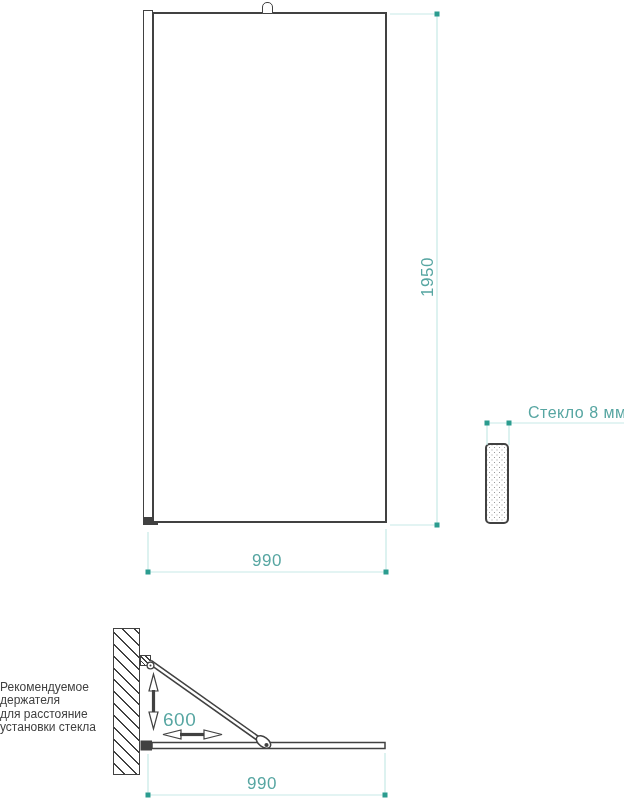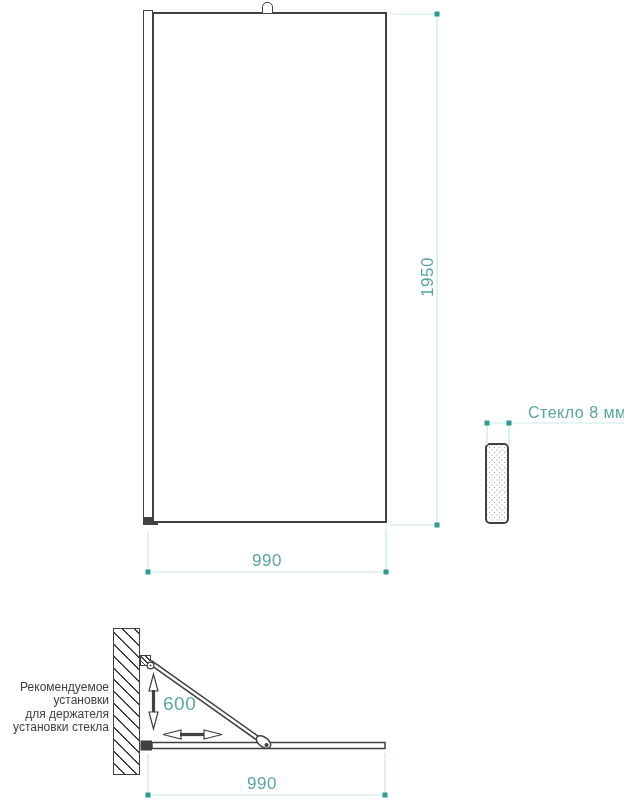--- a/index.html
+++ b/index.html
@@ -30,24 +30,24 @@
   }
   .bracket{
     left:140px;top:655px;width:11px;height:11px;border:1.2px solid #414141;
     background:repeating-linear-gradient(45deg,#ffffff 0 2.2px,#414141 2.2px 3.3px);
   }
   
   .dim-text{color:#57a6a2;font-size:17px;letter-spacing:0.5px;}
   .dim-990-top{left:227px;top:551px;width:80px;text-align:center;}
   .dim-1950{left:397px;top:268px;width:60px;height:18px;text-align:center;transform:rotate(-90deg);}
   .glass-label{left:528px;top:404px;font-size:16px;white-space:nowrap;}
-  .dim-600{left:163px;top:693px;font-size:19px;}
+  .dim-600{left:163px;top:709px;font-size:19px;}
   .dim-990-bottom{left:222px;top:774px;width:80px;text-align:center;}
   .annotation{
-    left:0;top:681px;width:109px;text-align:right;color:#414141;
+    left:0;top:681px;width:109px;color:#414141;
     font-size:12px;line-height:13.4px;
   }
   .annotation div{white-space:nowrap;}
   svg.overlay{position:absolute;left:0;top:0;}
   .dimline{stroke:#c7eae7;stroke-width:1.2;fill:none;}
   .dot{fill:#2b9c8f;}
   .ink{stroke:#414141;}
 </style>
 </head>
 <body>
@@ -107,18 +107,18 @@
   <div class="abs dim-text dim-990-top">990</div>
 
   <div class="abs dim-text glass-label">Стекло 8 мм</div>
 
   <div class="abs dim-text dim-600">600</div>
 
   <div class="abs dim-text dim-990-bottom">990</div>
 
   <div class="abs annotation">
     <div>Рекомендуемое</div>
-    <div>установки</div>
-    <div>для держателя</div>
+    <div>держателя</div>
+    <div>для расстояние</div>
     <div>установки стекла</div>
   </div>
 
 </div>
 
 </body></html>

